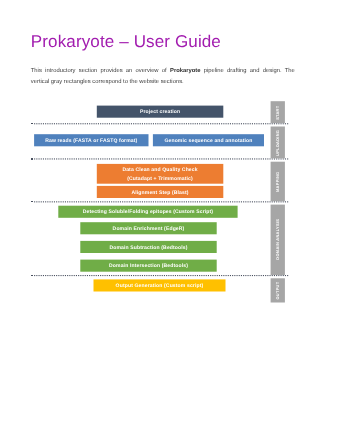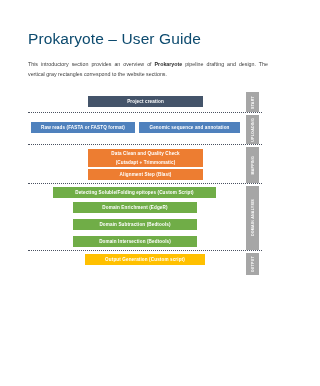--- a/index.html
+++ b/index.html
@@ -16,21 +16,21 @@
     overflow: hidden;
   }
 
   
   .page-title {
     position: absolute;
     left: 28px;
     top: 30px;
     font-size: 15.5px;
     font-weight: 400;
-    color: #0c4a6e;
+    color: #a21caf;
     letter-spacing: 0.1px;
     white-space: nowrap;
   }
   .intro-paragraph {
     position: absolute;
     left: 28px;
     top: 55px;
     width: 240px;
     font-size: 5.3px;
     line-height: 1.85;

